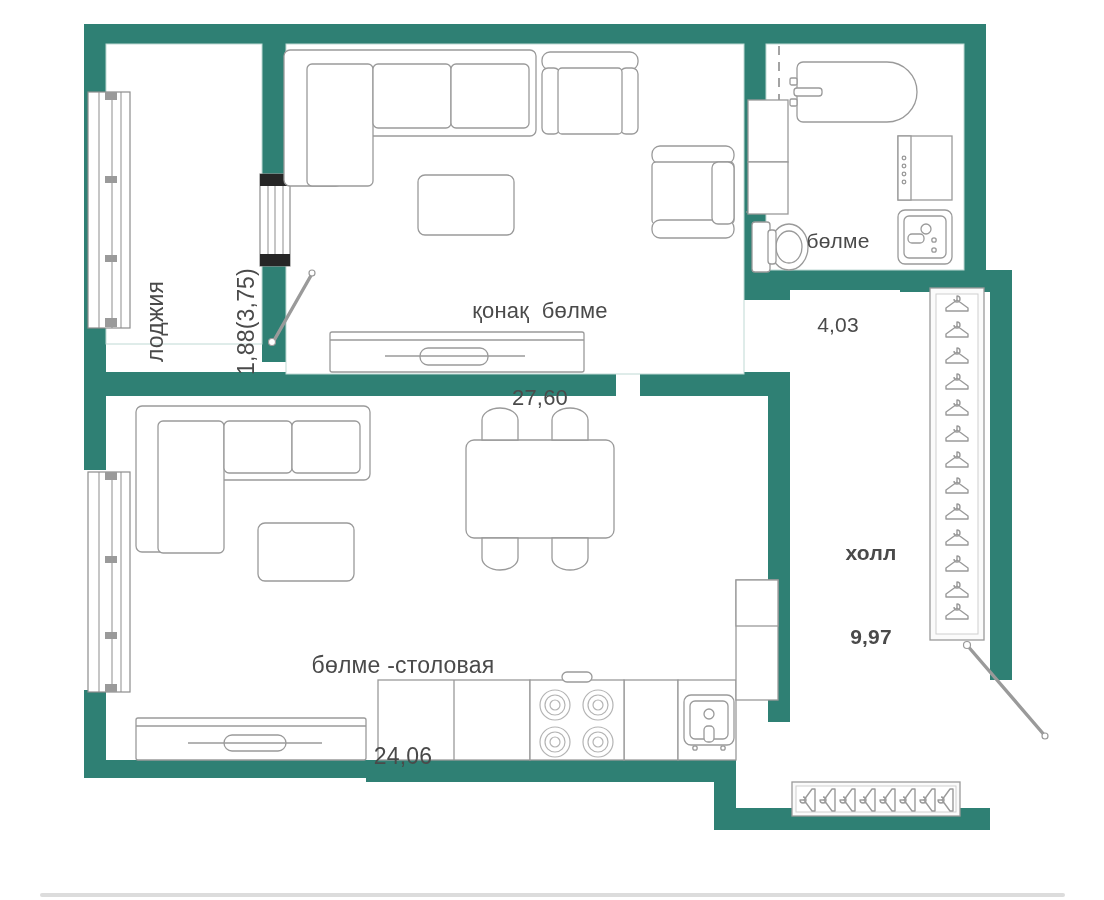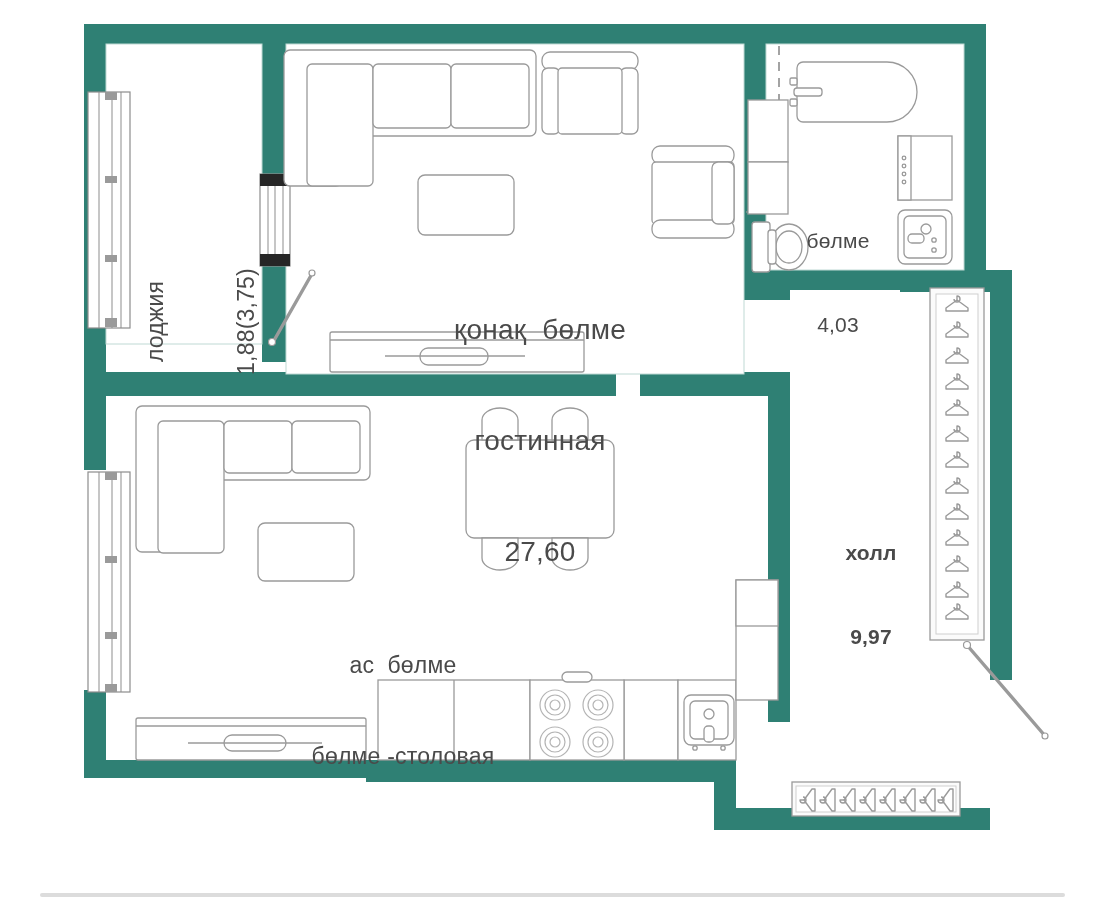--- a/index.html
+++ b/index.html
@@ -349,36 +349,35 @@
       </g>
     </g>
 
   </svg>
 
   <div class="room-label" id="label-loggia" style="left:130px; top:200px; width:140px; font-size:23px;">
     <span class="ln">лоджия</span>
     <span class="area">1,88(3,75)</span>
   </div>
 
-  <div class="room-label" style="left:400px; top:238px; width:280px; font-size:28px;">
+  <div class="room-label" style="left:400px; top:238px; width:280px; font-size:22px;">
     <span class="ln">қонақ  бөлме</span>
-    <span class="ln">гостинная</span>
     <span class="area">27,60</span>
   </div>
 
   <div class="room-label" style="left:768px; top:172px; width:140px; font-size:21px;">
     <span class="ln">бөлме</span>
     <span class="area">4,03</span>
   </div>
 
   <div class="room-label" style="left:801px; top:484px; width:140px; font-size:21px;font-weight:bold;">
     <span class="ln">холл</span>
     <span class="area">9,97</span>
   </div>
 
   <div class="room-label" style="left:263px; top:589px; width:280px; font-size:23px;">
-    <span class="ln">ас  бөлме</span>
     <span class="ln">бөлме -столовая</span>
+    <span class="area">24,06</span>
   </div>
 
   <div id="footer-rule"></div>
 
 </div>
 
 </body></html>

